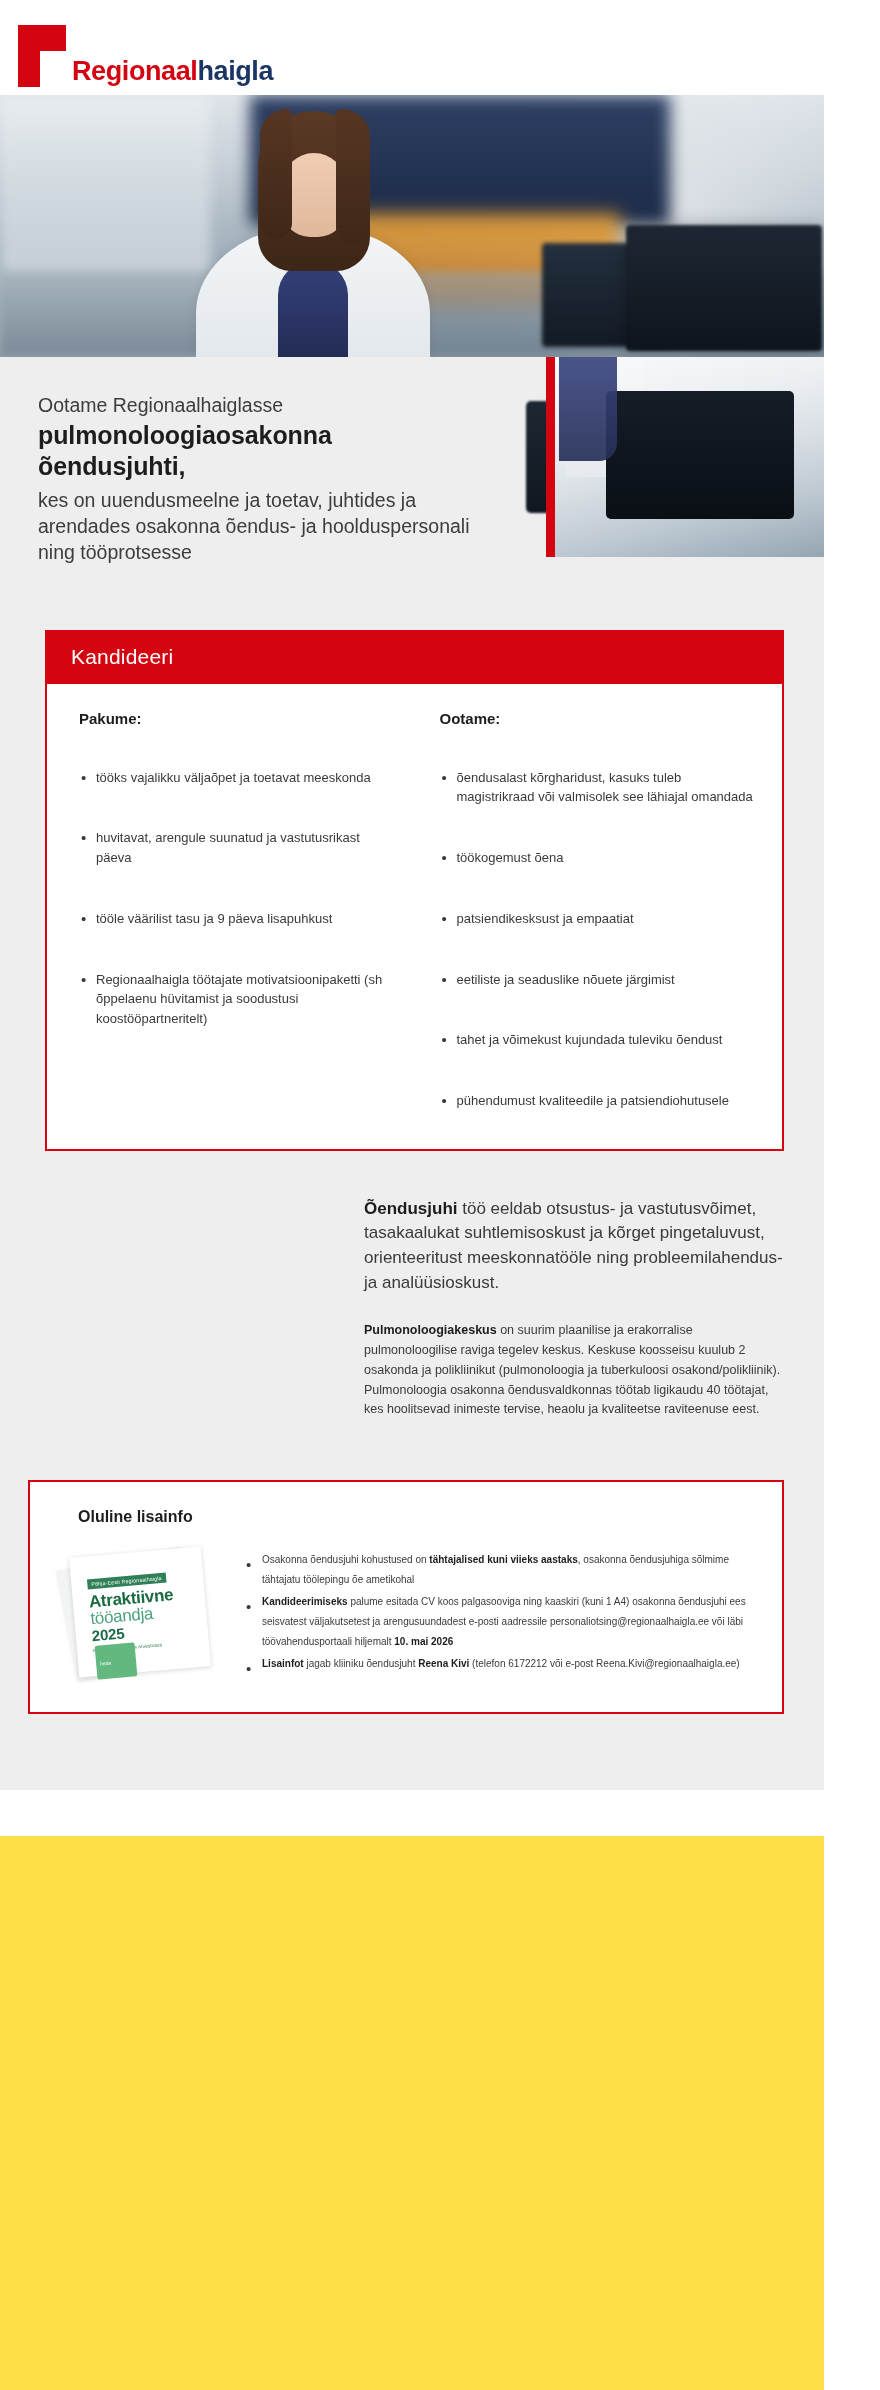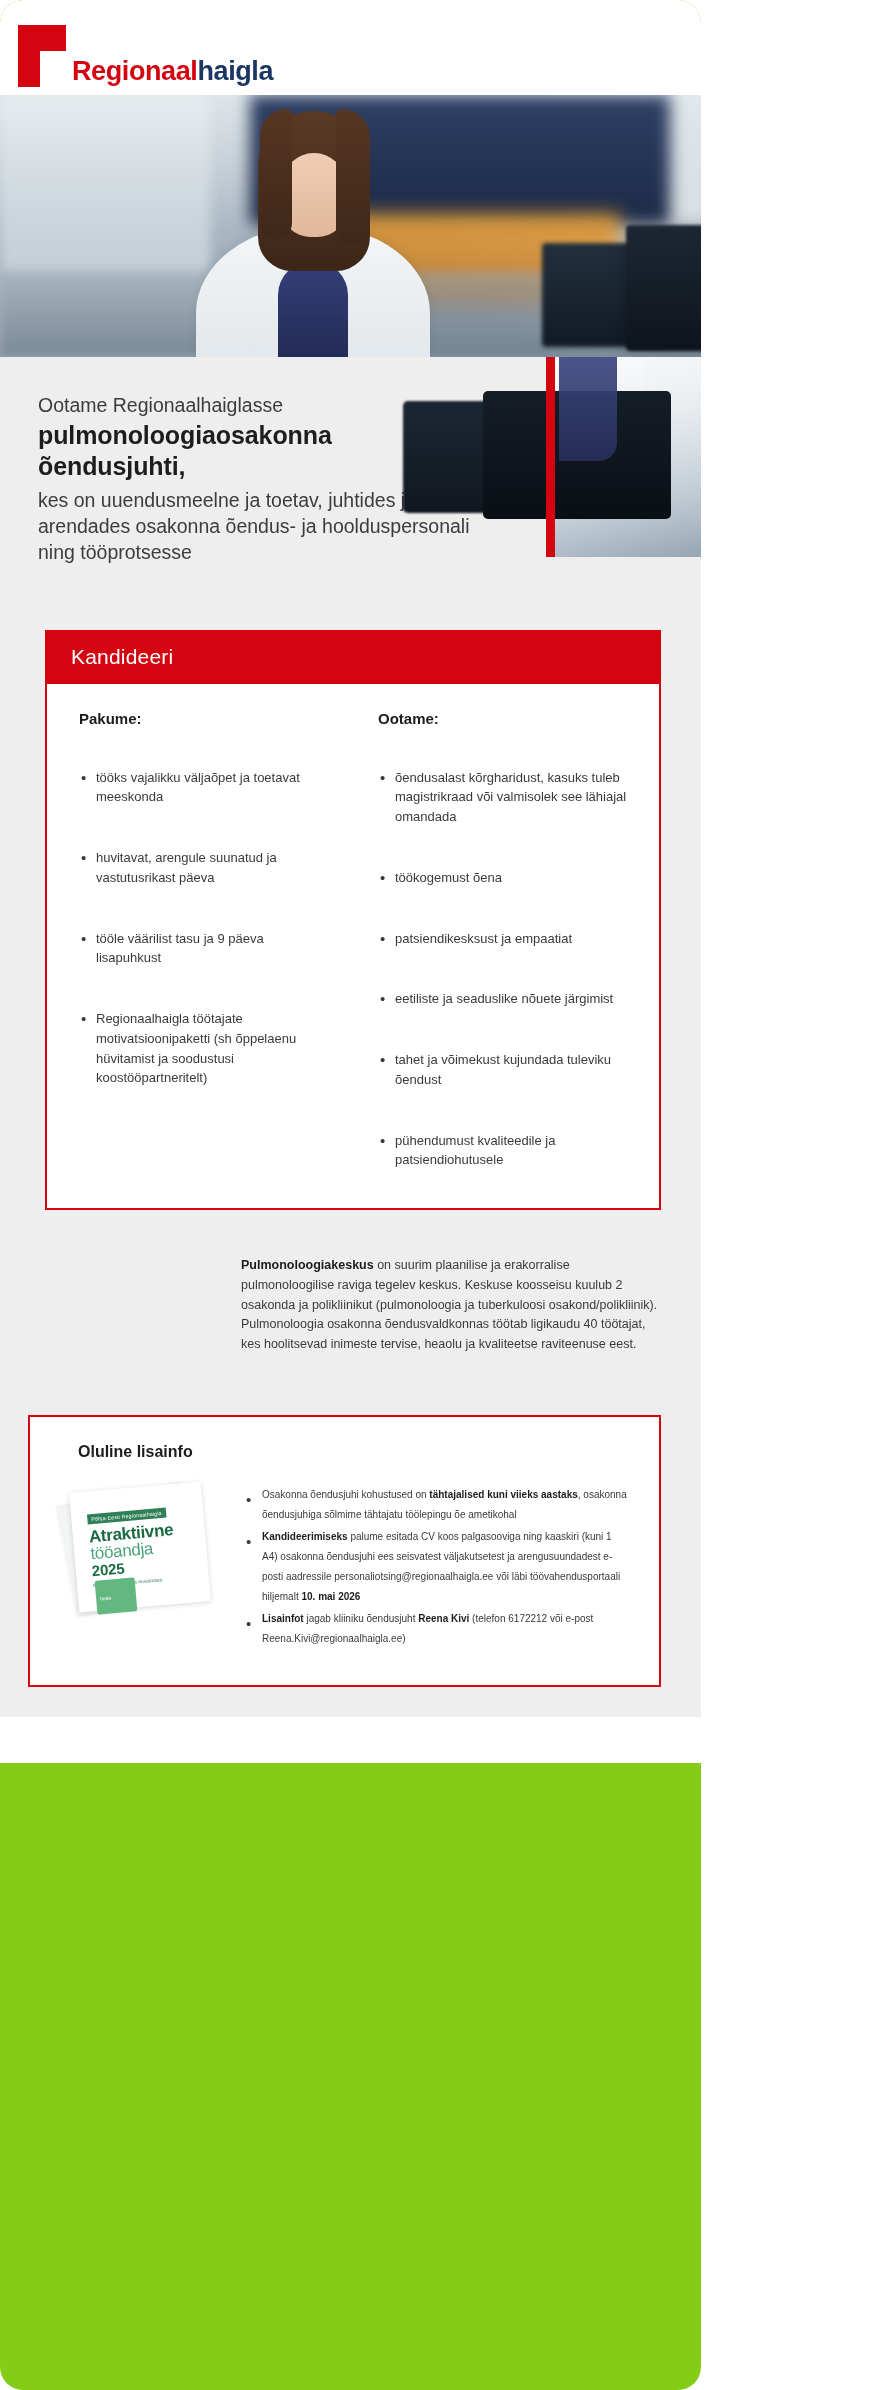--- a/index.html
+++ b/index.html
@@ -7,25 +7,24 @@
 
   html, body {
     width: 880px;
     background: #ffffff;
     font-family: "Liberation Sans", "DejaVu Sans", sans-serif;
     color: #2b2b2b;
   }
 
   .page {
     position: relative;
-    width: 701px;
+    width: 824px;
     min-height: 2390px;
-    background: #84cc16;
+    background: #fde047;
     overflow: hidden;
-    border-radius: 23px;
   }
 
   
   .header {
     height: 95px;
     background: #ffffff;
     display: flex;
     align-items: flex-end;
     padding: 0 0 8px 18px;
   }
@@ -282,21 +281,21 @@
     font-size: 12.5px;
     line-height: 1.58;
     color: #3a3a3a;
   }
   .desc-body b { color: #1d1d1d; font-weight: 700; }
   .desc-body p + p { margin-top: 0; }
 
   
   .info-wrap {
     background: #eeeeee;
-    padding: 20px 40px 30px 28px;
+    padding: 20px 40px 76px 28px;
   }
   .info-card {
     background: #ffffff;
     border: 2px solid #d40511;
     padding: 26px 30px 34px 30px;
   }
   .info-title {
     font-size: 16px;
     font-weight: 700;
     color: #1d1d1d;
@@ -482,20 +481,21 @@
             <li>tahet ja võimekust kujundada tuleviku õendust</li>
             <li>pühendumust kvaliteedile ja patsiendiohutusele</li>
           </ul>
         </div>
       </div>
     </div>
   </div>
 
   <div class="desc-wrap">
     <div class="desc-inner">
+      <p class="desc-lead"><b>Õendusjuhi</b><span> töö eeldab otsustus- ja vastutusvõimet, tasakaalukat suhtlemisoskust ja kõrget pingetaluvust, orienteeritust meeskonnatööle ning probleemilahendus- ja analüüsioskust.</span></p>
       <div class="desc-body">
         <p><b>Pulmonoloogiakeskus</b><span> on suurim plaanilise ja erakorralise pulmonoloogilise raviga tegelev keskus. Keskuse koosseisu kuulub 2 osakonda ja polikliinikut (pulmonoloogia ja tuberkuloosi osakond/polikliinik).</span></p>
         <p>Pulmonoloogia osakonna õendusvaldkonnas töötab ligikaudu 40 töötajat, kes hoolitsevad inimeste tervise, heaolu ja kvaliteetse raviteenuse eest.</p>
       </div>
     </div>
   </div>
 
   <div class="info-wrap">
     <div class="info-card">
       <div class="info-title">Oluline lisainfo</div>

